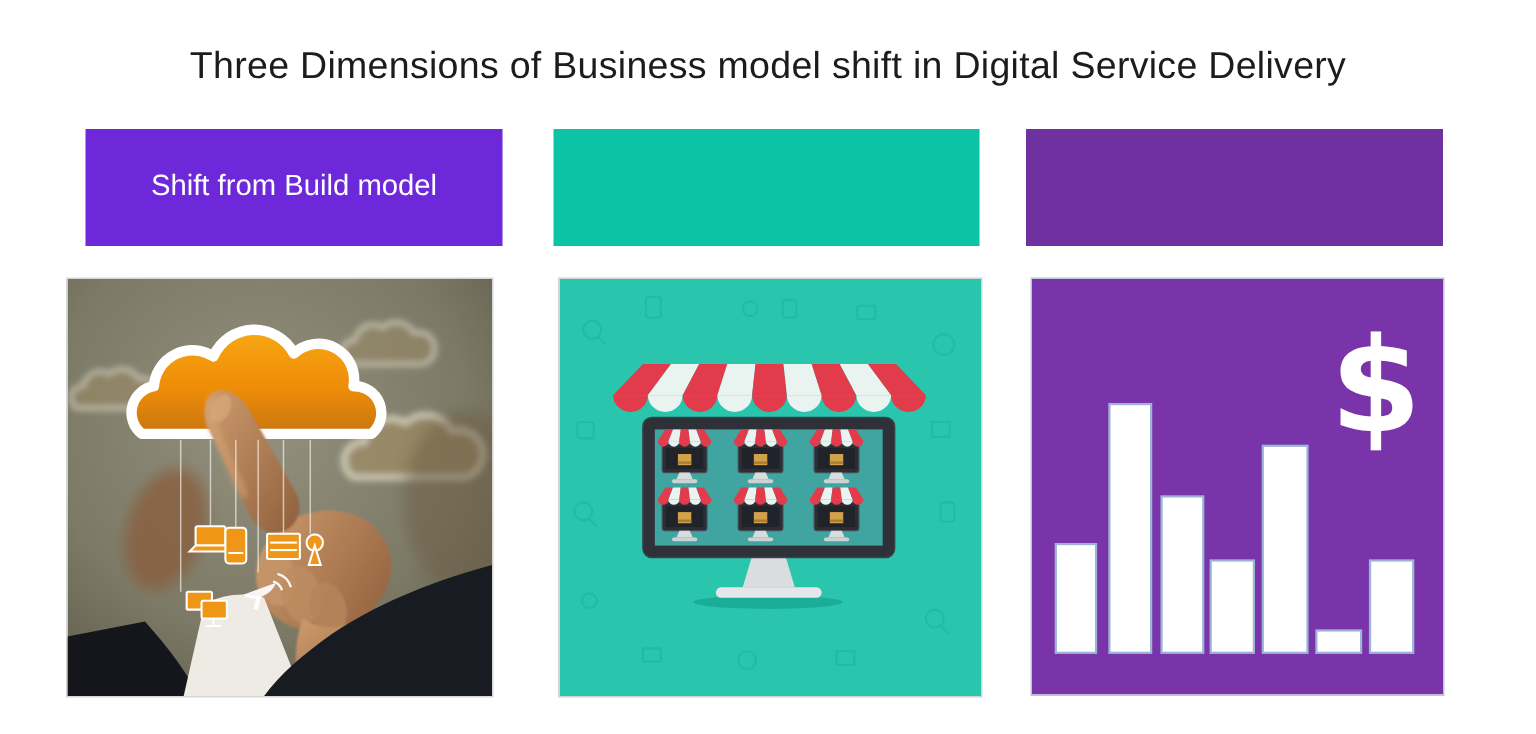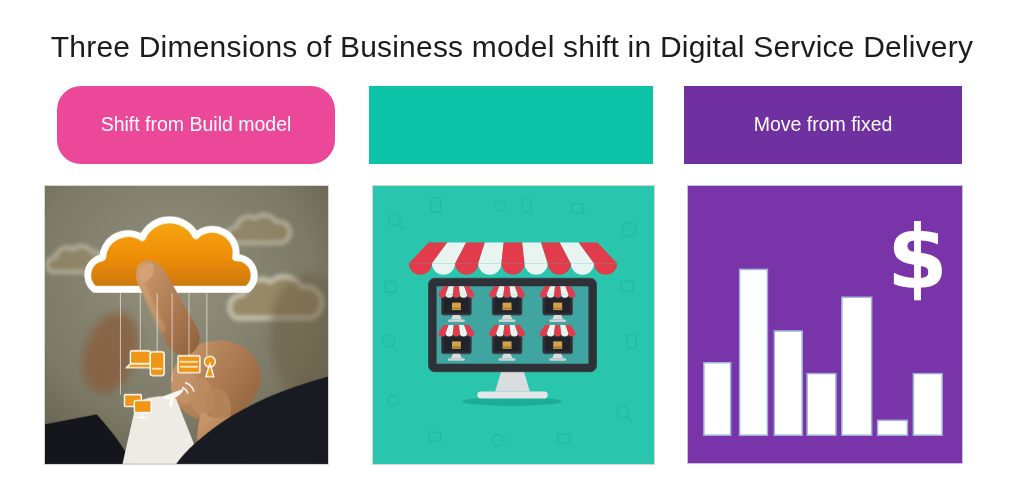--- a/index.html
+++ b/index.html
@@ -2,21 +2,21 @@
 <html><head>
 <meta charset="utf-8">
 <style>
   html,body{margin:0;padding:0;background:#ffffff;}
   .canvas{
     position:relative;width:1024px;height:489px;background:#ffffff;
     font-family:"Liberation Sans",sans-serif;overflow:hidden;
   }
   .title{
     position:absolute;top:30px;left:0;width:100%;text-align:center;
-    font-size:30px;color:#1c1c1c;letter-spacing:.2px;
+    font-size:25px;color:#1c1c1c;letter-spacing:.2px;
   }
   .hdr{
     position:absolute;top:86px;height:78px;color:#fff;
     display:flex;align-items:center;justify-content:center;text-align:center;
     font-size:19.5px;line-height:1.33;
   }
   .hdr1{left:57px;width:278px;}
   .hdr2{left:369px;width:284px;}
   .hdr3{left:684px;width:278px;}
   .img{position:absolute;top:185px;box-sizing:border-box;}
@@ -25,33 +25,33 @@
   .img3{left:687px;width:276px;height:279px;border:1px solid #bcc8d8;}
   svg{display:block;width:100%;height:100%;}
 </style>
 </head>
 <body>
 
 <div class="canvas">
 
   <div class="title">Three Dimensions of Business model shift in Digital Service Delivery</div>
 
-  <div class="hdr hdr1" style="background-color: #ec4899; border-radius: 24px;">
+  <div class="hdr hdr1" style="background-color: #6d28d9;">
     <div>
       <span>Shift from Build model</span><br>
     </div>
   </div>
   <div class="hdr hdr2" style="background-color: rgb(12, 194, 167);">
     <div>
       <br>
     </div>
   </div>
   <div class="hdr hdr3" style="background-color: rgb(112, 49, 160);">
     <div>
-      <span>Move from fixed</span><br>
+      <br>
     </div>
   </div>
 
   <div class="img img1">
     <svg viewBox="0 0 285 280" preserveAspectRatio="none">
       <defs>
         <radialGradient id="g1bg" cx="45%" cy="35%" r="90%">
           <stop offset="0%" stop-color="#93917e"></stop>
             <stop offset="55%" stop-color="#7c7a67"></stop>
             <stop offset="100%" stop-color="#514f3d"></stop>

